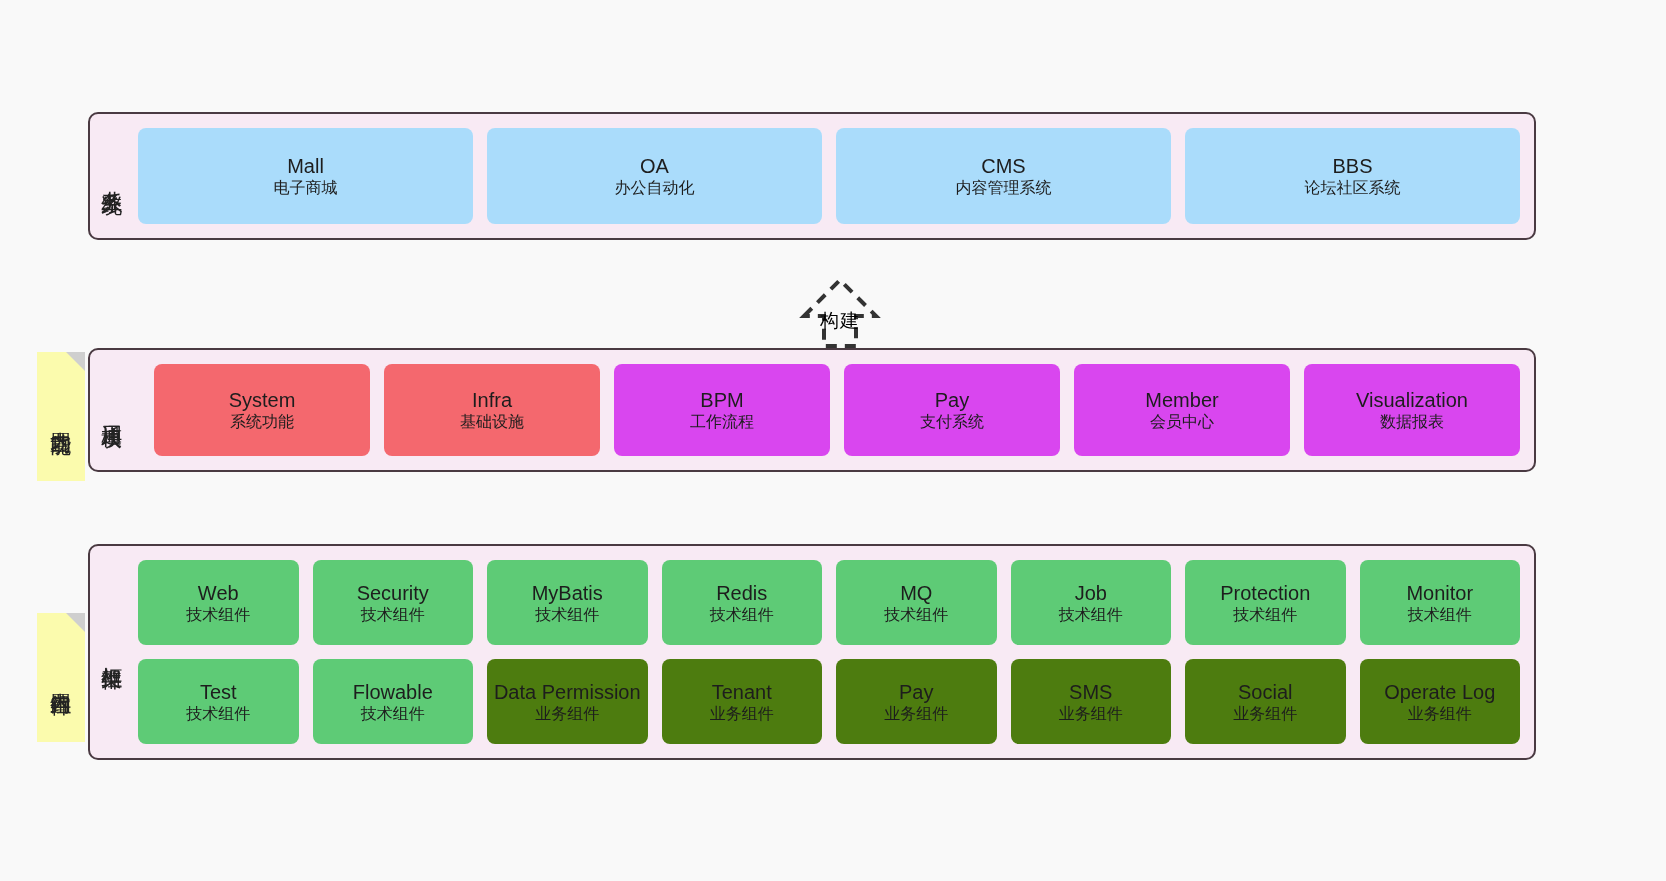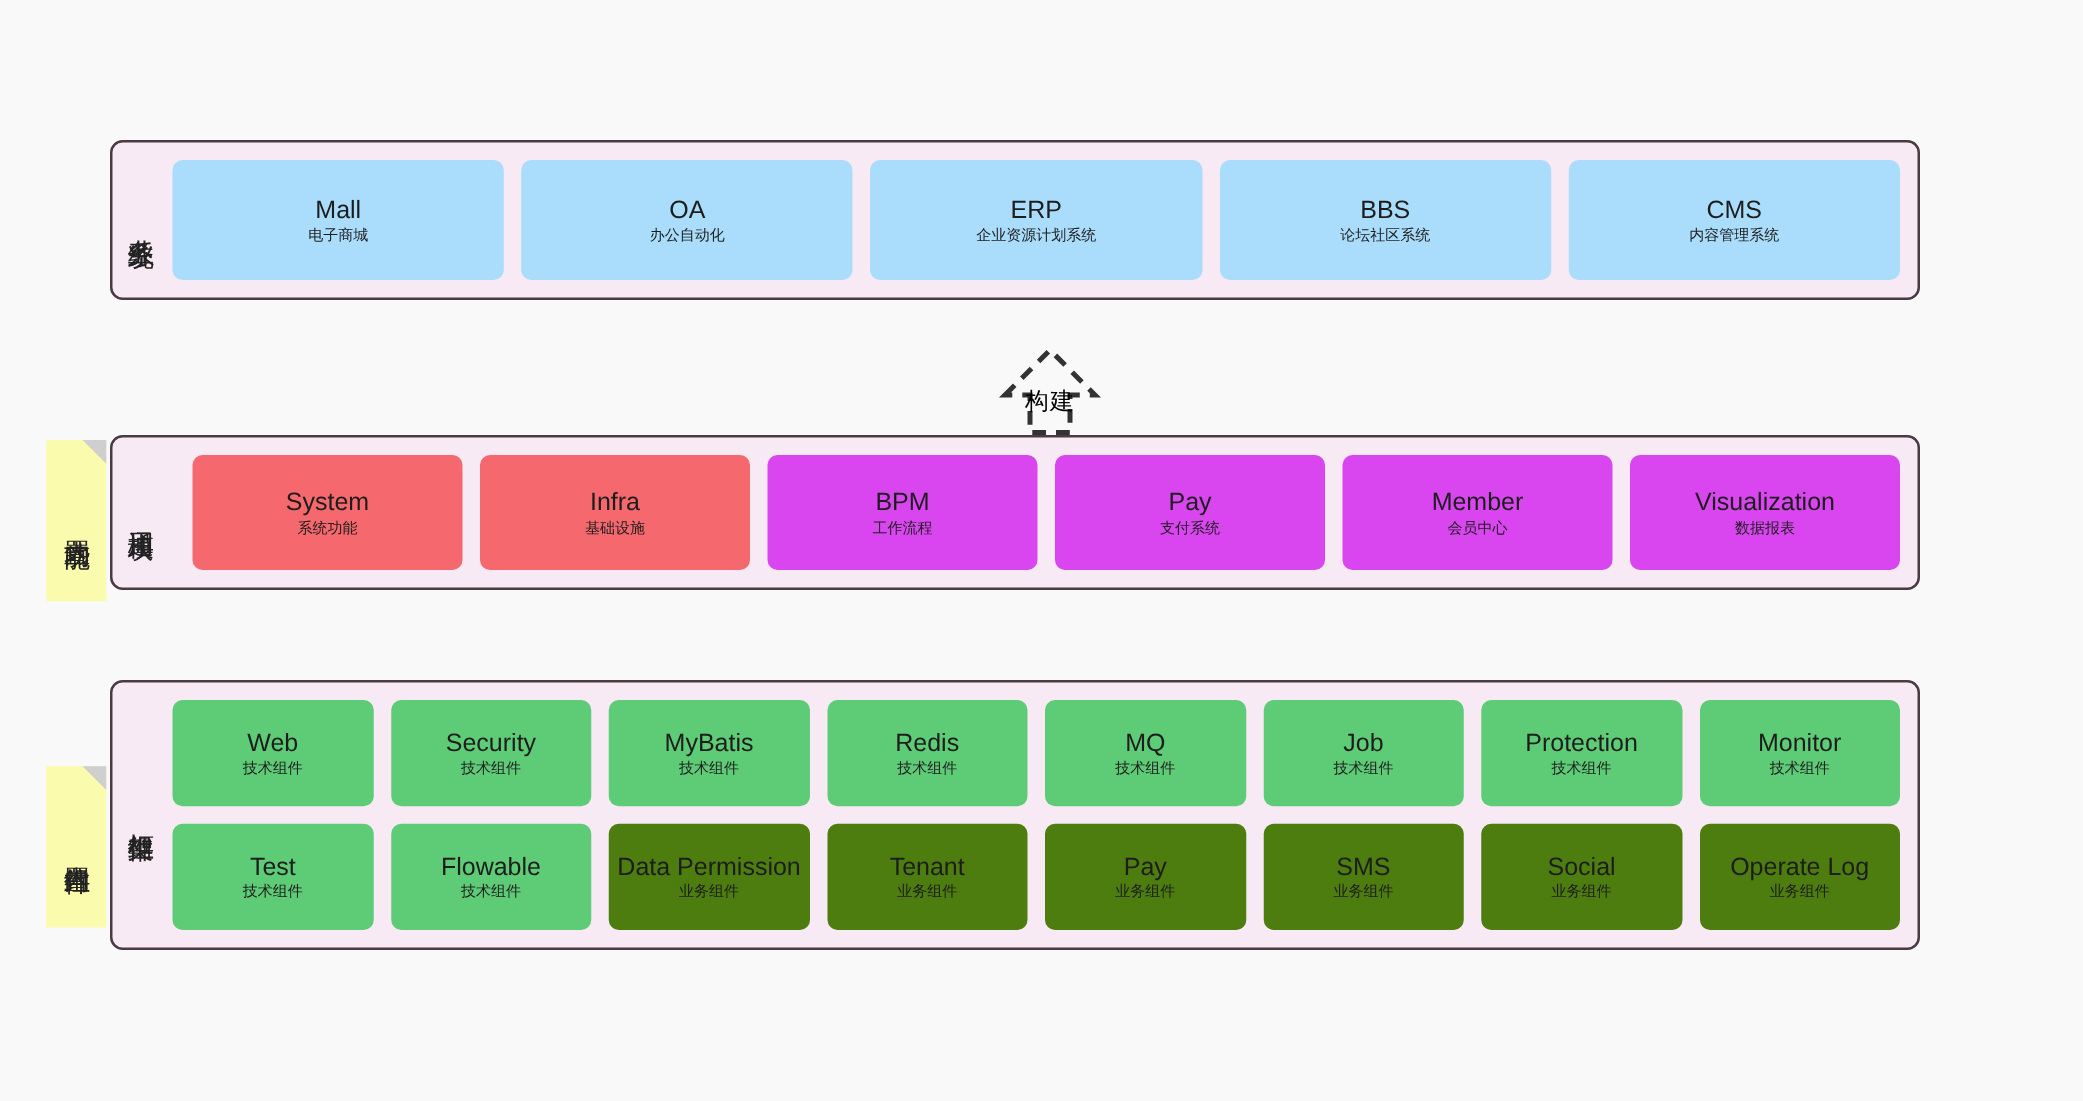--- a/index.html
+++ b/index.html
@@ -64,21 +64,21 @@
     display: flex;
     flex-direction: column;
     align-items: center;
     justify-content: center;
     text-align: center;
     color: #1d1d1d;
     padding: 4px 6px;
     line-height: 1.22;
   }
   .card .t-en { font-size: 20px; }
-  .card .t-cn { font-size: 12px; }
+  .card .t-cn { font-size: 16px; }
 
   .c-blue        { background: #aadcfb; }
   .c-red         { background: #f4686e; }
   .c-pink        { background: #d946ef; }
   .c-green       { background: #5ecb76; }
   .c-green-light { background: #4d7c0f; }
 
   
   .note {
     position: absolute;
@@ -124,30 +124,26 @@
       <div class="row">
         <div class="card c-blue">
           <span class="t-en">Mall</span>
           <span class="t-cn">电子商城</span>
         </div>
         <div class="card c-blue">
           <span class="t-en">OA</span>
           <span class="t-cn">办公自动化</span>
         </div>
         <div class="card c-blue">
-          <span class="t-en">ERP</span>
-          <span class="t-cn">企业资源计划系统</span>
+          <span class="t-en">CMS</span>
+          <span class="t-cn">内容管理系统</span>
         </div>
         <div class="card c-blue">
           <span class="t-en">BBS</span>
           <span class="t-cn">论坛社区系统</span>
-        </div>
-        <div class="card c-blue">
-          <span class="t-en">CMS</span>
-          <span class="t-cn">内容管理系统</span>
         </div>
       </div>
     </div>
   </div>
 
   <div class="arrow" style="left:760px; top:262px; width:160px; height:88px;">
     <svg width="160" height="88" viewBox="0 0 160 88">
       <path d="M 44 54 L 80 18 L 116 54 L 96 54 L 96 84 L 64 84 L 64 54 Z" fill="none" stroke="#333333" stroke-width="4" stroke-dasharray="11,8" stroke-linejoin="miter"></path>
     </svg>
     <span class="arrow-label" style="left:60px; top:46px;">构建</span>

